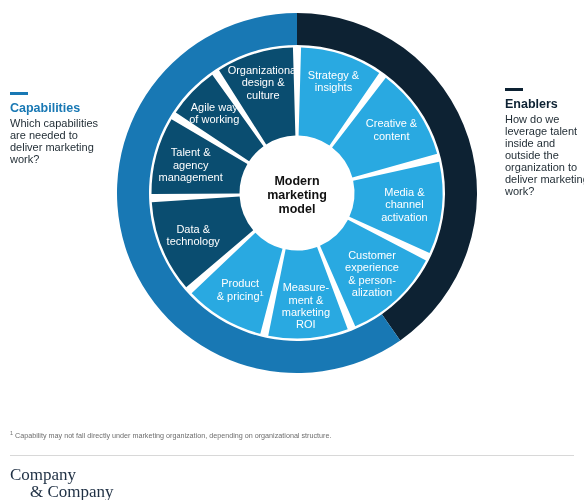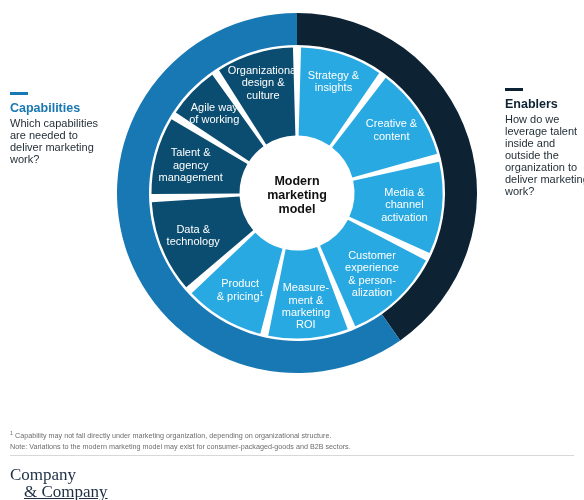--- a/index.html
+++ b/index.html
@@ -72,21 +72,21 @@
     background:#d8d8d8;
   }
   
   #logo{
     position:absolute;left:10px;top:466px;
     font-family:"Liberation Serif", serif;
     color:#1f3044;
     font-size:17px;
     line-height:17px;
   }
-  #logo .l2{margin-left:14px;text-decoration:underline;}
+  #logo .l2{margin-left:20px;}
 </style>
 </head>
 <body>
 
 <div id="stage">
 
   <div class="side" id="left-annotation">
     <div class="rule"></div>
     <div class="heading">Capabilities</div>
     <div class="body">Which capabilities are needed to deliver marketing work?</div>
@@ -148,21 +148,20 @@
         <text class="seg-label" x="214.3" y="110.9">Agile way</text>
         <text class="seg-label" x="214.3" y="123.3">of working</text>
         <text class="seg-label" x="263.1" y="73.7">Organizational</text>
         <text class="seg-label" x="263.1" y="86.1">design &amp;</text>
         <text class="seg-label" x="263.1" y="98.5">culture</text>
       </g>
     </svg>
 
   <div id="footnotes">
     <div><span class="fn-sup">1</span><span> Capability may not fall directly under marketing organization, depending on organizational structure.</span></div>
-    <div>Note: Variations to the modern marketing model may exist for consumer-packaged-goods and B2B sectors.</div>
   </div>
   <div id="divider"></div>
 
   <div id="logo">
     <div class="l1">Company</div>
     <div class="l2">&amp; Company</div>
   </div>
 
 </div>
 

